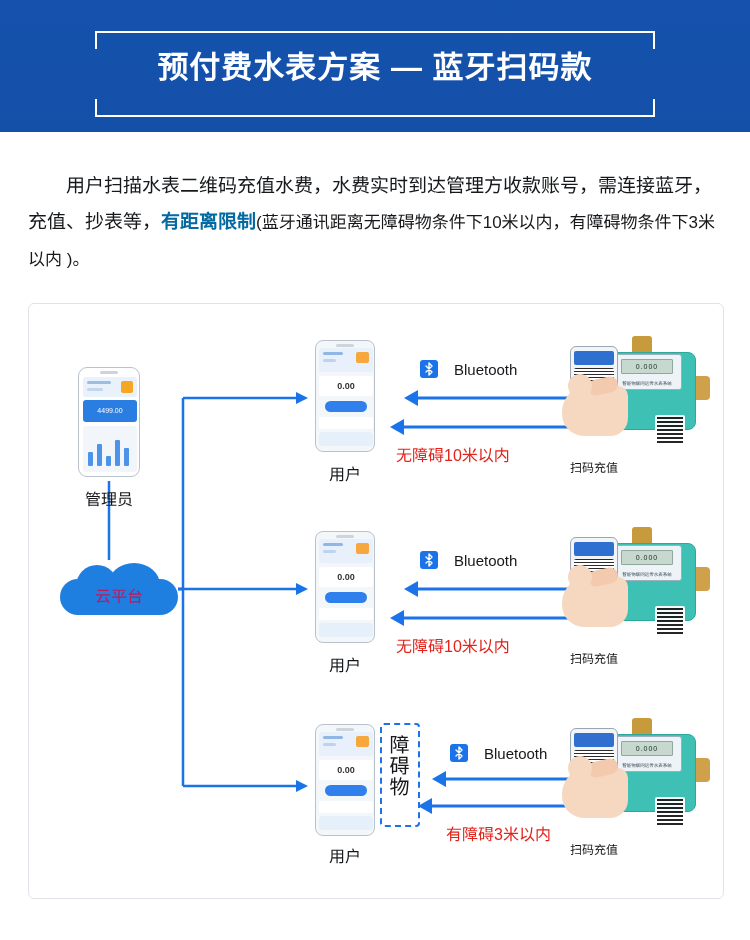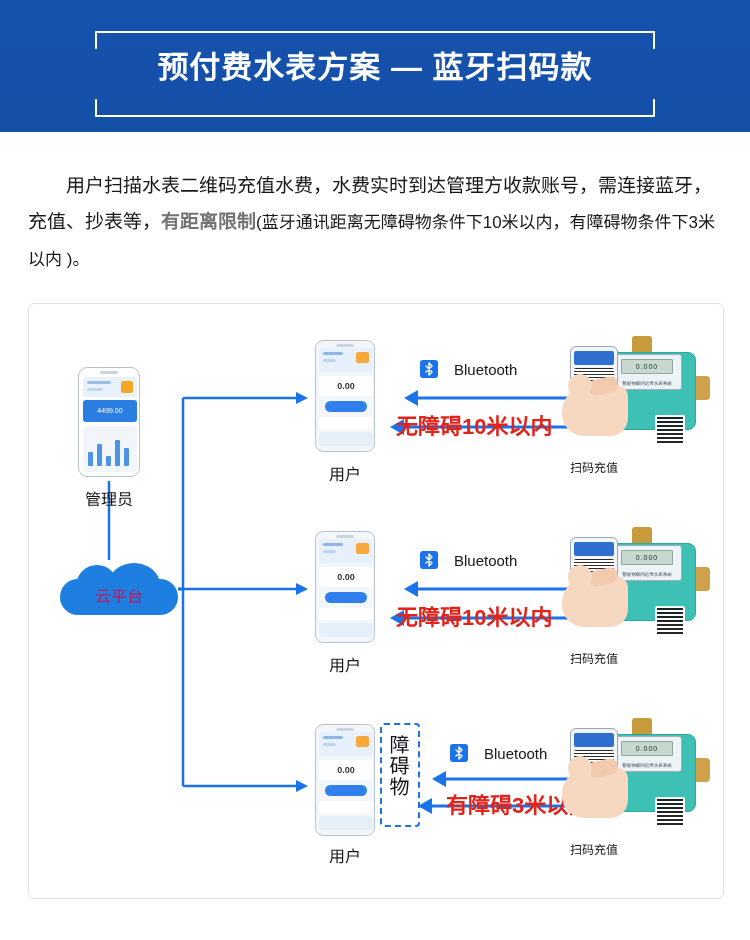--- a/index.html
+++ b/index.html
@@ -73,21 +73,21 @@
     position: absolute;
     left: 28px; top: 168px;
     width: 694px;
     font-size: 19px;
     line-height: 36px;
     color: #16181b;
     text-indent: 38px;
     letter-spacing: 0px;
   }
   .intro .hl {
-    color: #737373;
+    color: #0369a1;
     font-weight: bold;
   }
   .intro .small {
     font-size: 17px;
   }
 
   
   .card {
     position: absolute;
     left: 28px; top: 303px;
@@ -388,24 +388,25 @@
     border-radius: 3px;
     position: relative;
   }
   .bt-badge svg { position:absolute; left:3px; top:2px; }
   .bt-text {
     font-size: 15px;
     color: #16181b;
   }
   .dist-text {
     position: absolute;
-    font-size: 22px;
-    font-weight: bold;
+    font-size: 16px;
+    font-weight: normal;
     color: #e2231a;
     white-space: nowrap;
+    margin-top: 34px;
   }
 
   
   .obstacle {
     position: absolute;
     left: 380px; top: 723px;
     width: 40px; height: 104px;
     border: 2px dashed #1a73e8;
     border-radius: 4px;
     box-sizing: border-box;

